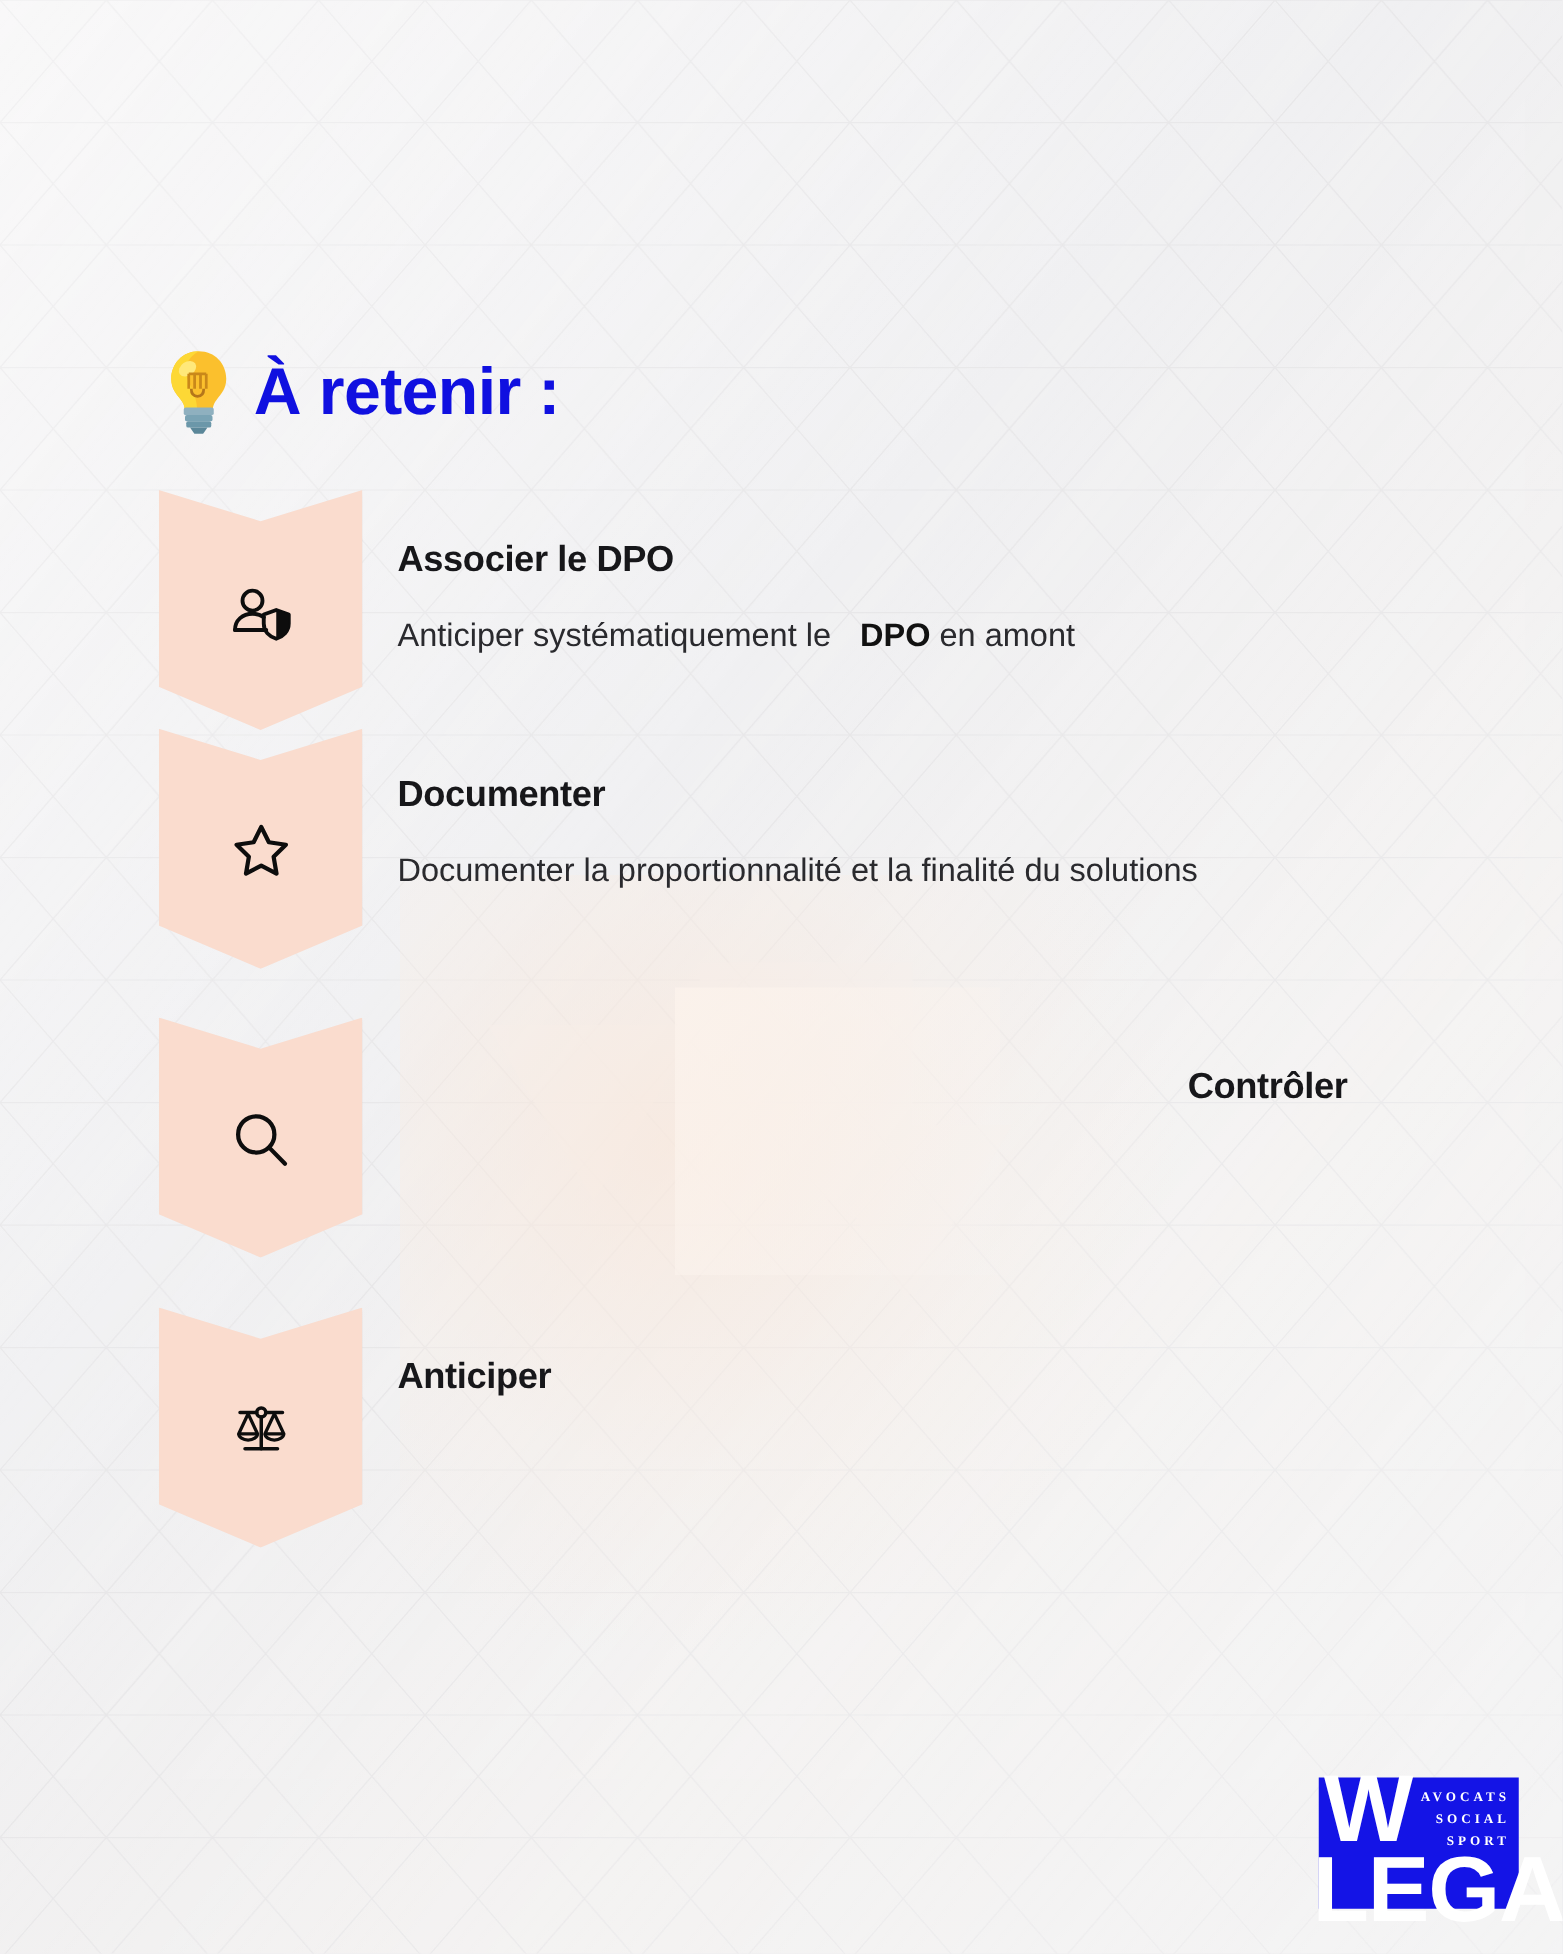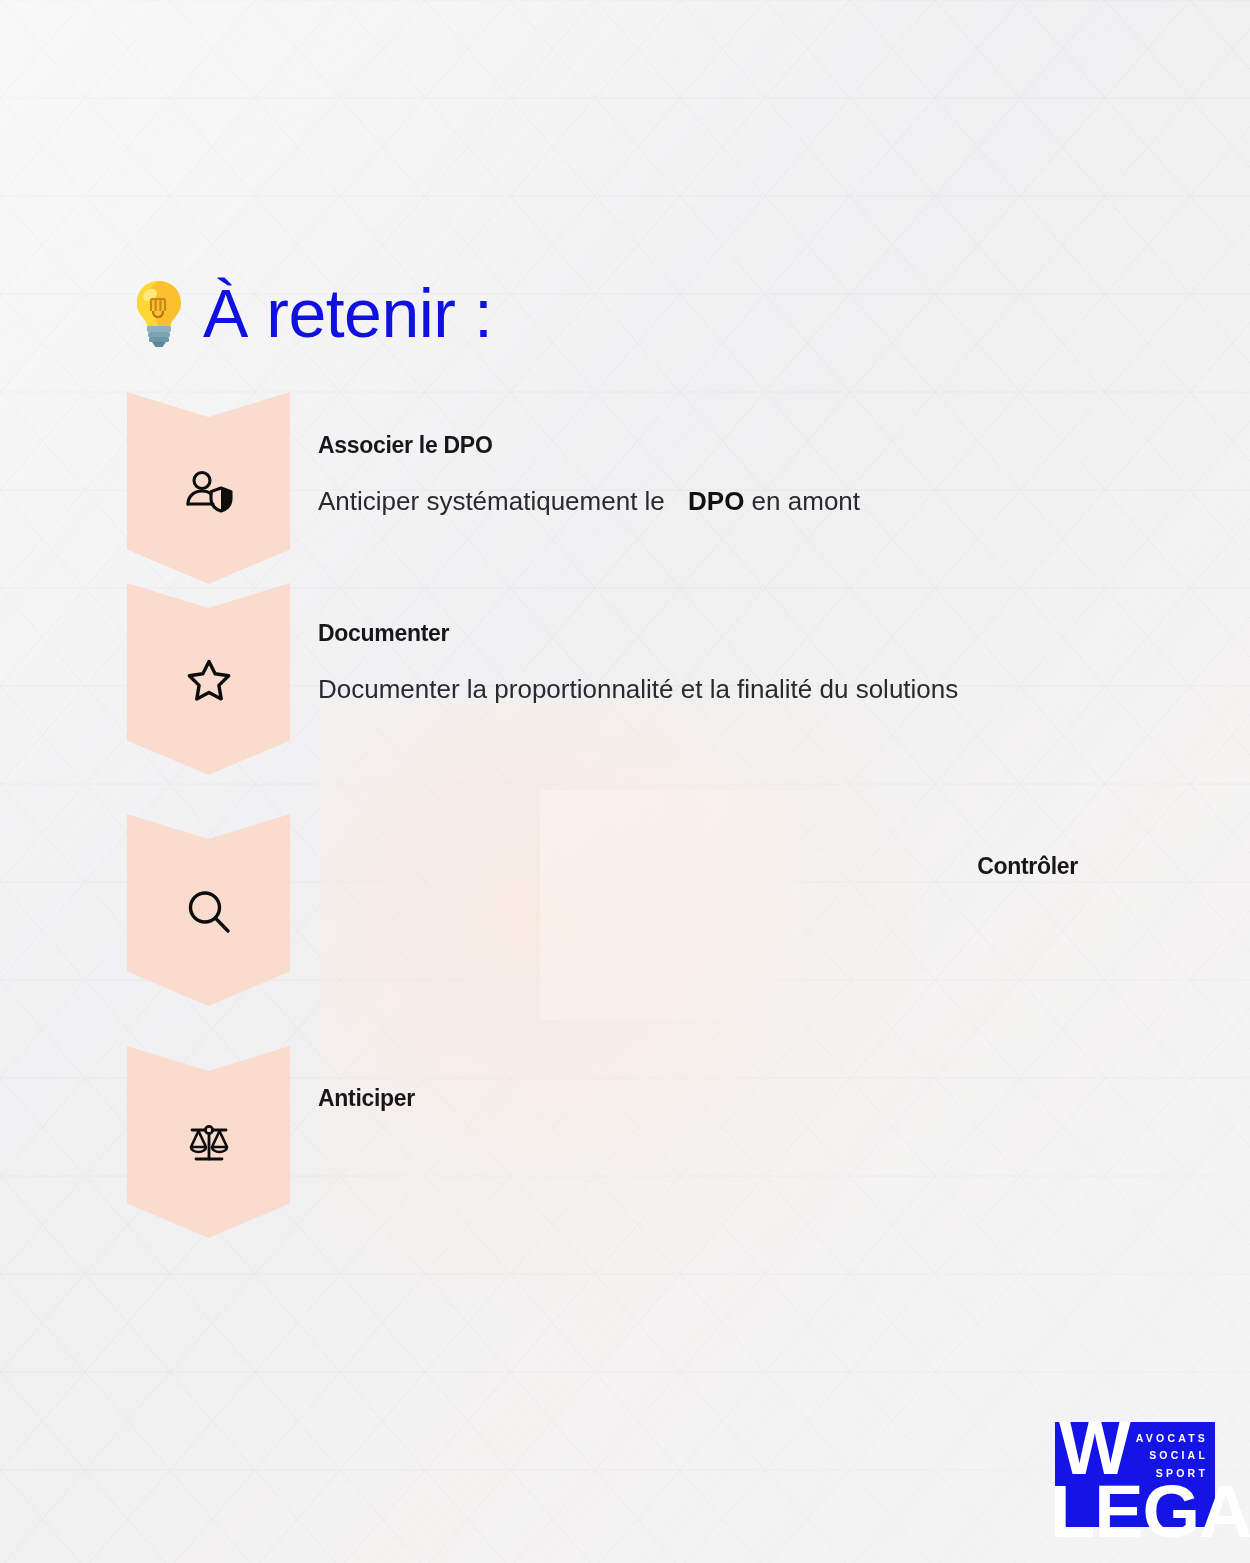--- a/index.html
+++ b/index.html
@@ -64,22 +64,22 @@
     align-items: center;
     gap: 18px;
   }
   #bulb-icon {
     width: 52px;
     height: 70px;
     flex: 0 0 auto;
     display: block;
   }
   #title-text {
-    font-size: 68px;
-    font-weight: normal;
+    font-size: 53px;
+    font-weight: bold;
     color: #1010e0;
     letter-spacing: -0.5px;
     line-height: 1;
     white-space: nowrap;
     font-family: "Liberation Sans", sans-serif;
   }
 
   
   .row {
     position: absolute;
@@ -115,21 +115,21 @@
     position: relative;
     top: 2px;
   }
 
   .text-col {
     position: absolute;
     left: 318px;
     width: 760px;
   }
   .row-title {
-    font-size: 23px;
+    font-size: 29px;
     font-weight: bold;
     color: #17171a;
     line-height: 1.15;
     letter-spacing: -0.3px;
     font-family: "Liberation Sans", sans-serif;
   }
   .row-desc {
     margin-top: 22px;
     font-size: 26px;
     color: #2a2a2e;
@@ -166,21 +166,21 @@
   #logo-tagline {
     position: absolute;
     right: 7px;
     top: 8px;
     text-align: right;
     color: #ffffff;
     font-size: 10.5px;
     font-weight: bold;
     letter-spacing: 3.2px;
     line-height: 1.65;
-    font-family: Liberation Sans, sans-serif;
+    font-family: Liberation Serif, serif;
   }
   #logo-legal {
     position: absolute;
     left: -5px;
     bottom: -22px;
     font-size: 74px;
     font-weight: bold;
     color: #ffffff;
     line-height: 1;
     letter-spacing: -1px;

